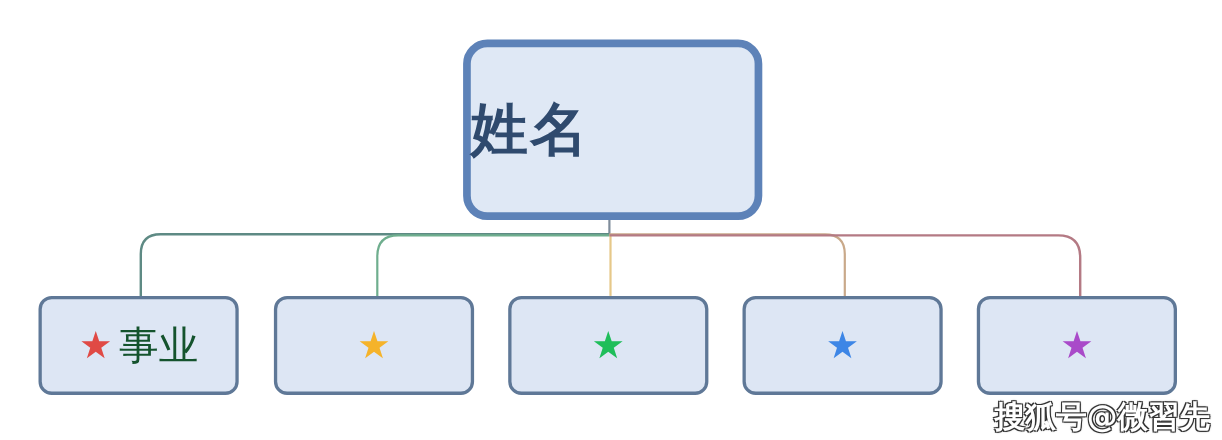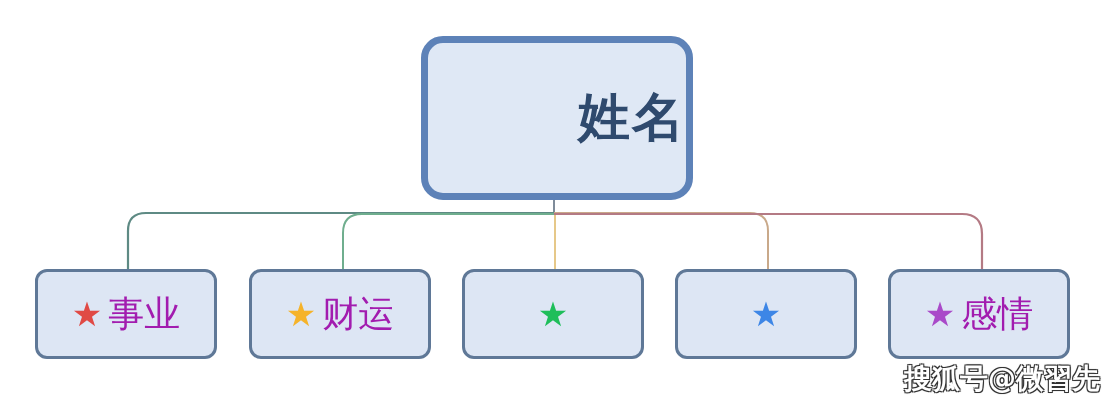--- a/index.html
+++ b/index.html
@@ -4,35 +4,35 @@
 <style>
   html, body { margin: 0; padding: 0; }
   body {
     width: 1111px; height: 400px; position: relative; overflow: hidden;
     background: #ffffff;
     font-family: "DejaVu Sans", "Liberation Sans", sans-serif;
   }
   .root-node {
     position: absolute; left: 421px; top: 36px; width: 258px; height: 150px;
     background: #dfe8f5; border: 7px solid #5d82b8; border-radius: 22px;
-    display: flex; align-items: center; justify-content: flex-end;
+    display: flex; align-items: center; justify-content: flex-start;
     box-sizing: content-box;
   }
   .root-label {
     font-size: 52px; font-weight: bold; color: #2f4a6e; letter-spacing: 2px;
   }
   svg.connectors { position: absolute; left: 0; top: 0; }
   .child-node {
     position: absolute; top: 269px; width: 182px; height: 90px;
     background: #dde6f4; border: 3px solid #5f7897; border-radius: 12px;
     box-sizing: border-box;
     display: flex; align-items: center; justify-content: center; gap: 6px;
   }
   .star-icon { font-size: 34px; line-height: 1; }
-  .child-label { font-size: 36px; color: #a21caf; }
+  .child-label { font-size: 36px; color: #14532d; }
   .watermark {
     position: absolute; left: 904px; top: 360px;
     font-size: 28px; font-weight: bold; color: #ffffff;
     text-shadow: 1px 1px 0 #333, -1px -1px 0 #333, 1px -1px 0 #333, -1px 1px 0 #333, 0 0 2px #000;
     letter-spacing: 0px;
   }
 </style>
 </head>
 <body>
 
@@ -53,29 +53,27 @@
   <span class="root-label">姓名</span>
 </div>
 
 <div class="child-node" style="left:35px;">
   <span class="star-icon" style="color:#e04a45;">★</span>
   <span class="child-label">事业</span>
 </div>
 
 <div class="child-node" style="left:249px;">
   <span class="star-icon" style="color:#f5b32a;">★</span>
-  <span class="child-label">财运</span>
 </div>
 
 <div class="child-node" style="left:462px;">
   <span class="star-icon" style="color:#1fbe5a;">★</span>
 </div>
 
 <div class="child-node" style="left:675px;">
   <span class="star-icon" style="color:#3d86e6;">★</span>
 </div>
 
 <div class="child-node" style="left:888px;">
   <span class="star-icon" style="color:#a94ac9;">★</span>
-  <span class="child-label">感情</span>
 </div>
 
 <div class="watermark">搜狐号@微習先峰</div>
 
 </body></html>

